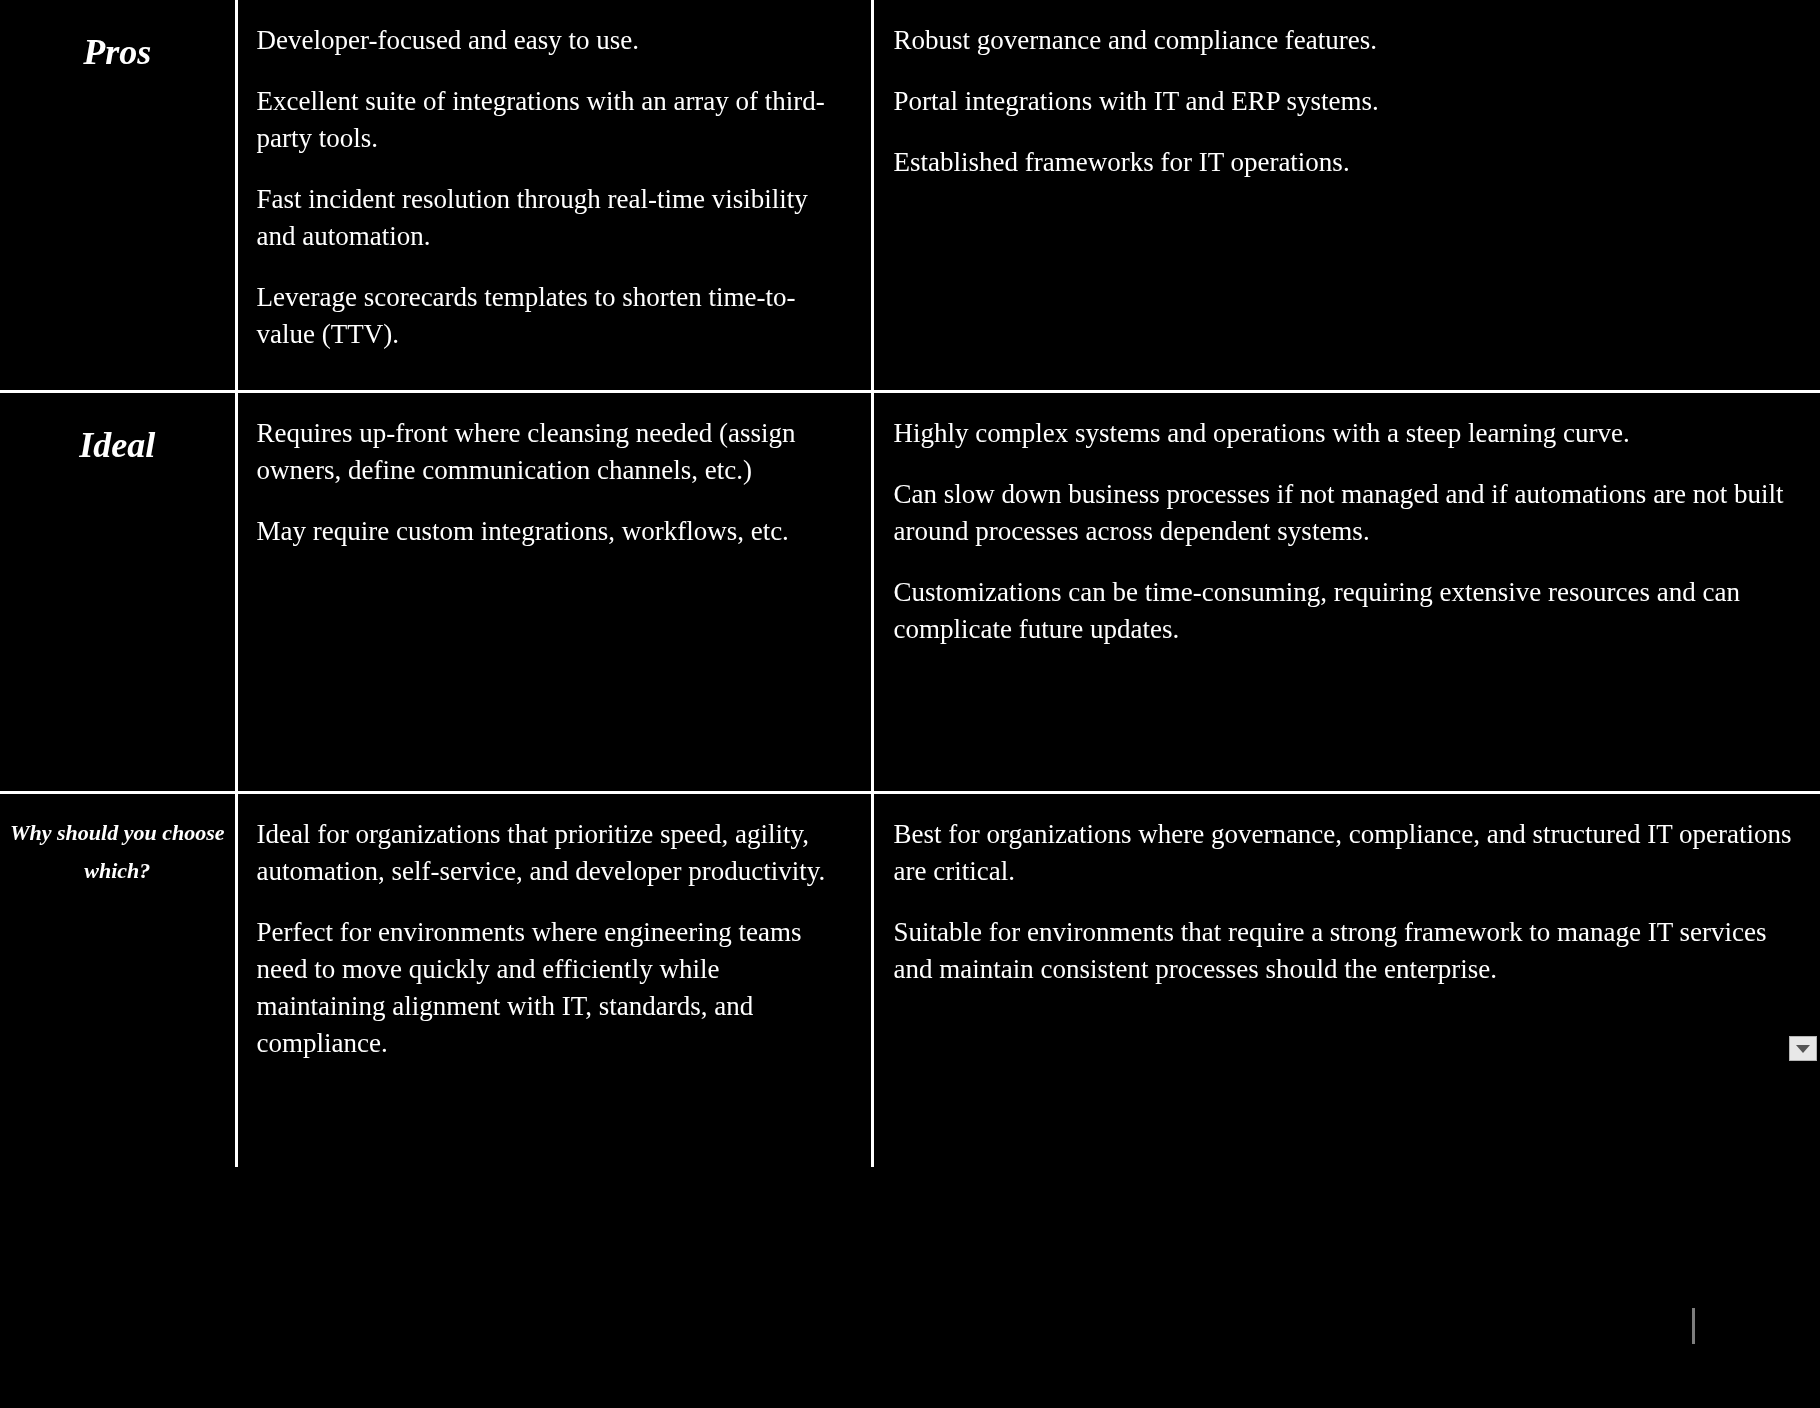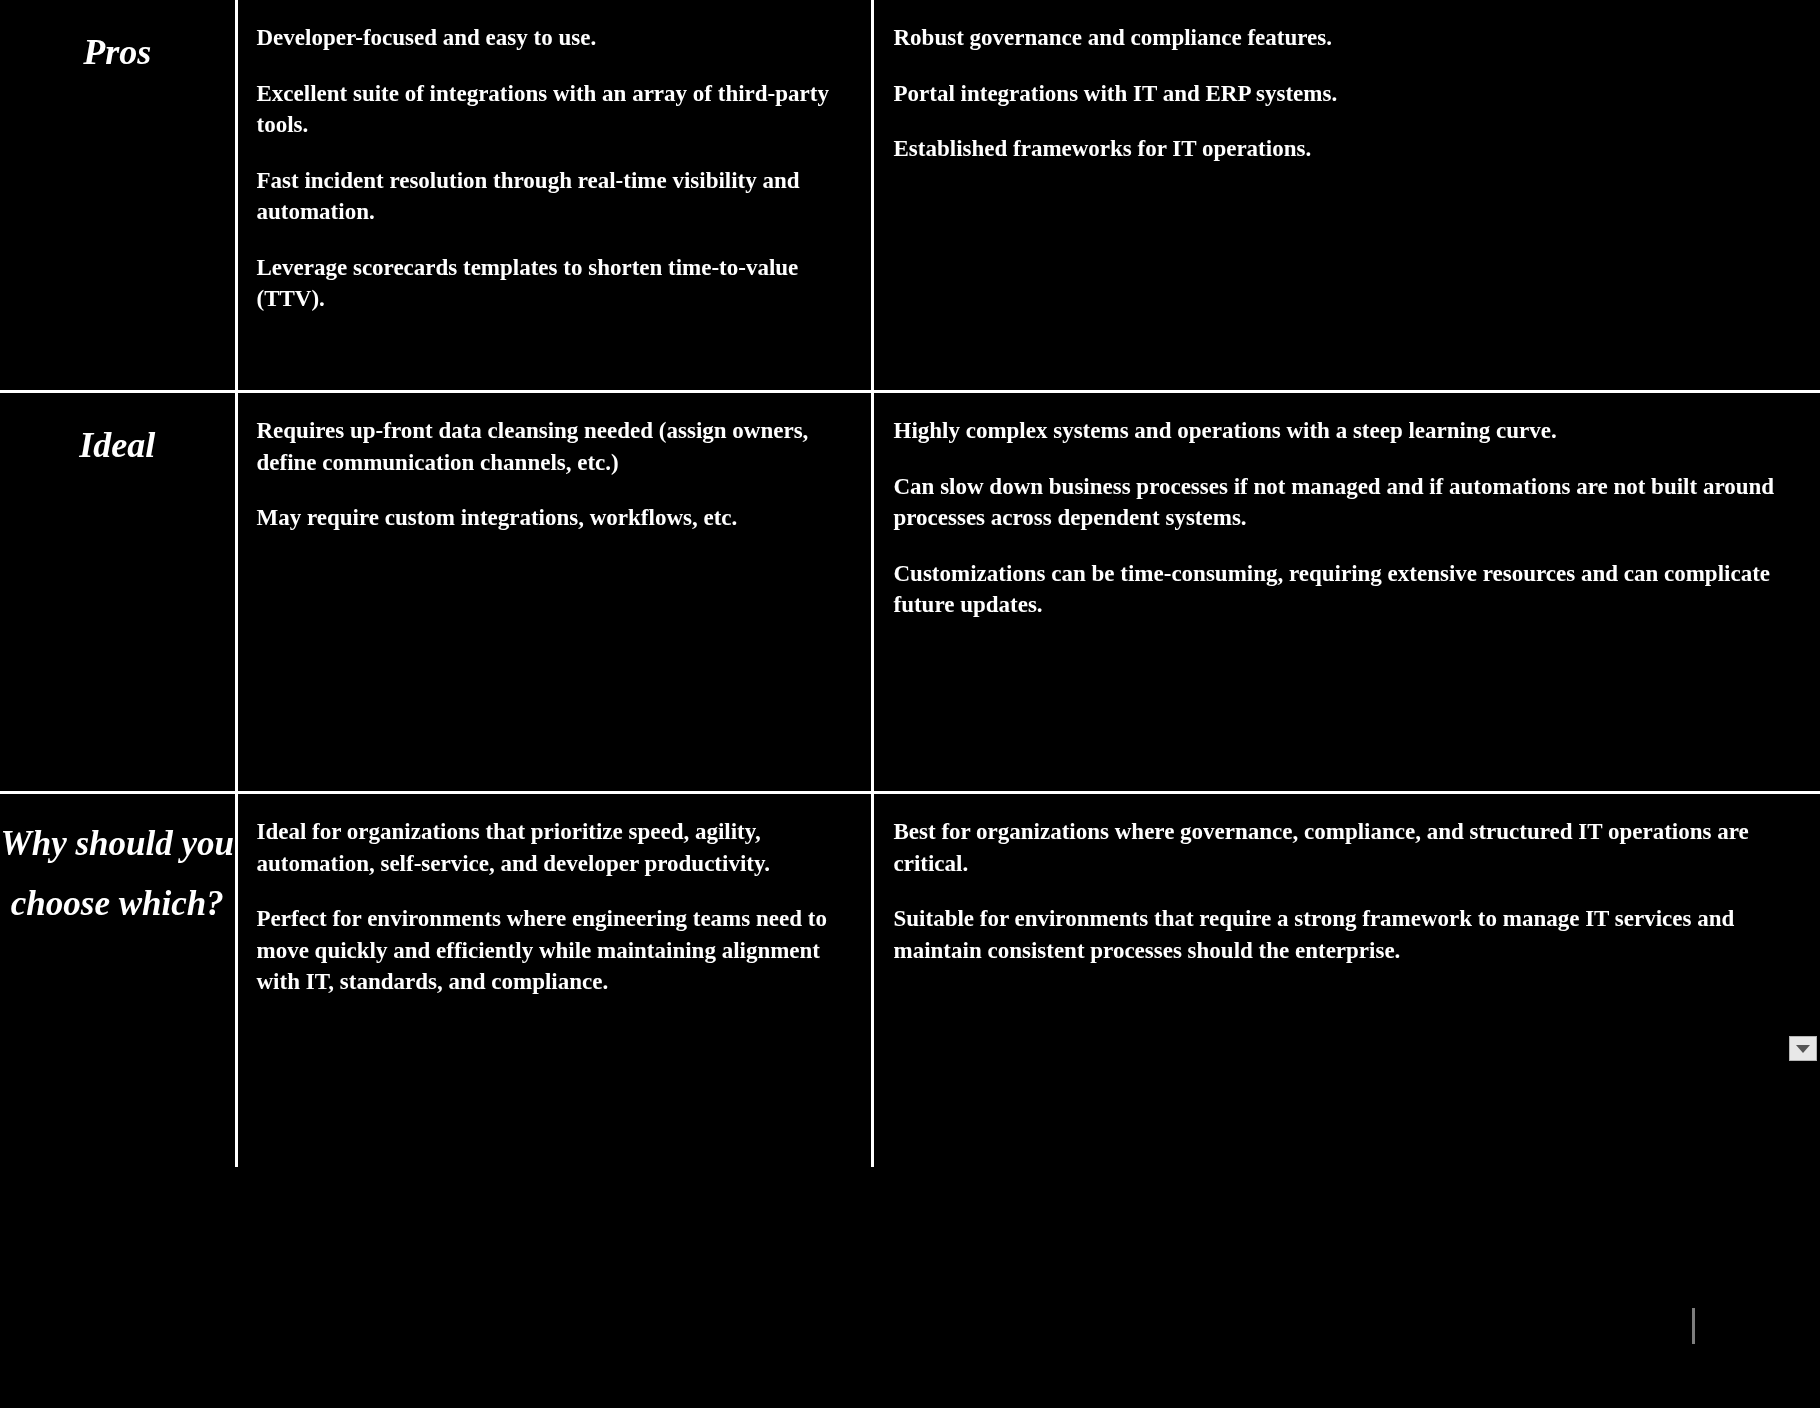--- a/index.html
+++ b/index.html
@@ -66,27 +66,27 @@
   .crit-label {
     font-family: "Liberation Serif", "DejaVu Serif", serif;
     font-weight: bold;
     font-size: 36px;
     text-align: center;
     line-height: 1.72;
     font-style: italic;
   }
   .crit-pros { padding-top: 22px; }
   .crit-cons { padding-top: 22px; }
-  .crit-why  { padding-top: 20px; font-size: 35px; }
+  .crit-why  { padding-top: 20px; font-size: 22px; }
 
   
   .cell-body {
     font-family: "Liberation Serif", "DejaVu Serif", serif;
-    font-weight: bold;
-    font-size: 23px;
+    font-weight: normal;
+    font-size: 27px;
     line-height: 1.37;
     padding: 22px 30px 18px 19px;
   }
   .cell-body.idp  { padding-left: 19px; padding-right: 20px; }
   .cell-body.itsm { padding-left: 20px; padding-right: 18px; }
 
   .para { margin: 0 0 24px 0; }
   .para:last-child { margin-bottom: 0; }
 
   
@@ -159,21 +159,21 @@
           </div>
         </td>
       </tr>
 
       <tr class="row-cons">
         <td class="col-criteria">
           <div class="crit-label crit-cons">Ideal</div>
         </td>
         <td class="col-idp">
           <div class="cell-body idp">
-            <p class="para">Requires up-front data cleansing needed (assign owners, define communication channels, etc.)</p>
+            <p class="para">Requires up-front where cleansing needed (assign owners, define communication channels, etc.)</p>
             <p class="para">May require custom integrations, workflows, etc.</p>
           </div>
         </td>
         <td class="col-itsm">
           <div class="cell-body itsm">
             <p class="para">Highly complex systems and operations with a steep learning curve.</p>
             <p class="para">Can slow down business processes if not managed and if automations are not built around processes across dependent systems.</p>
             <p class="para">Customizations can be time-consuming, requiring extensive resources and can complicate future updates.</p>
           </div>
         </td>

